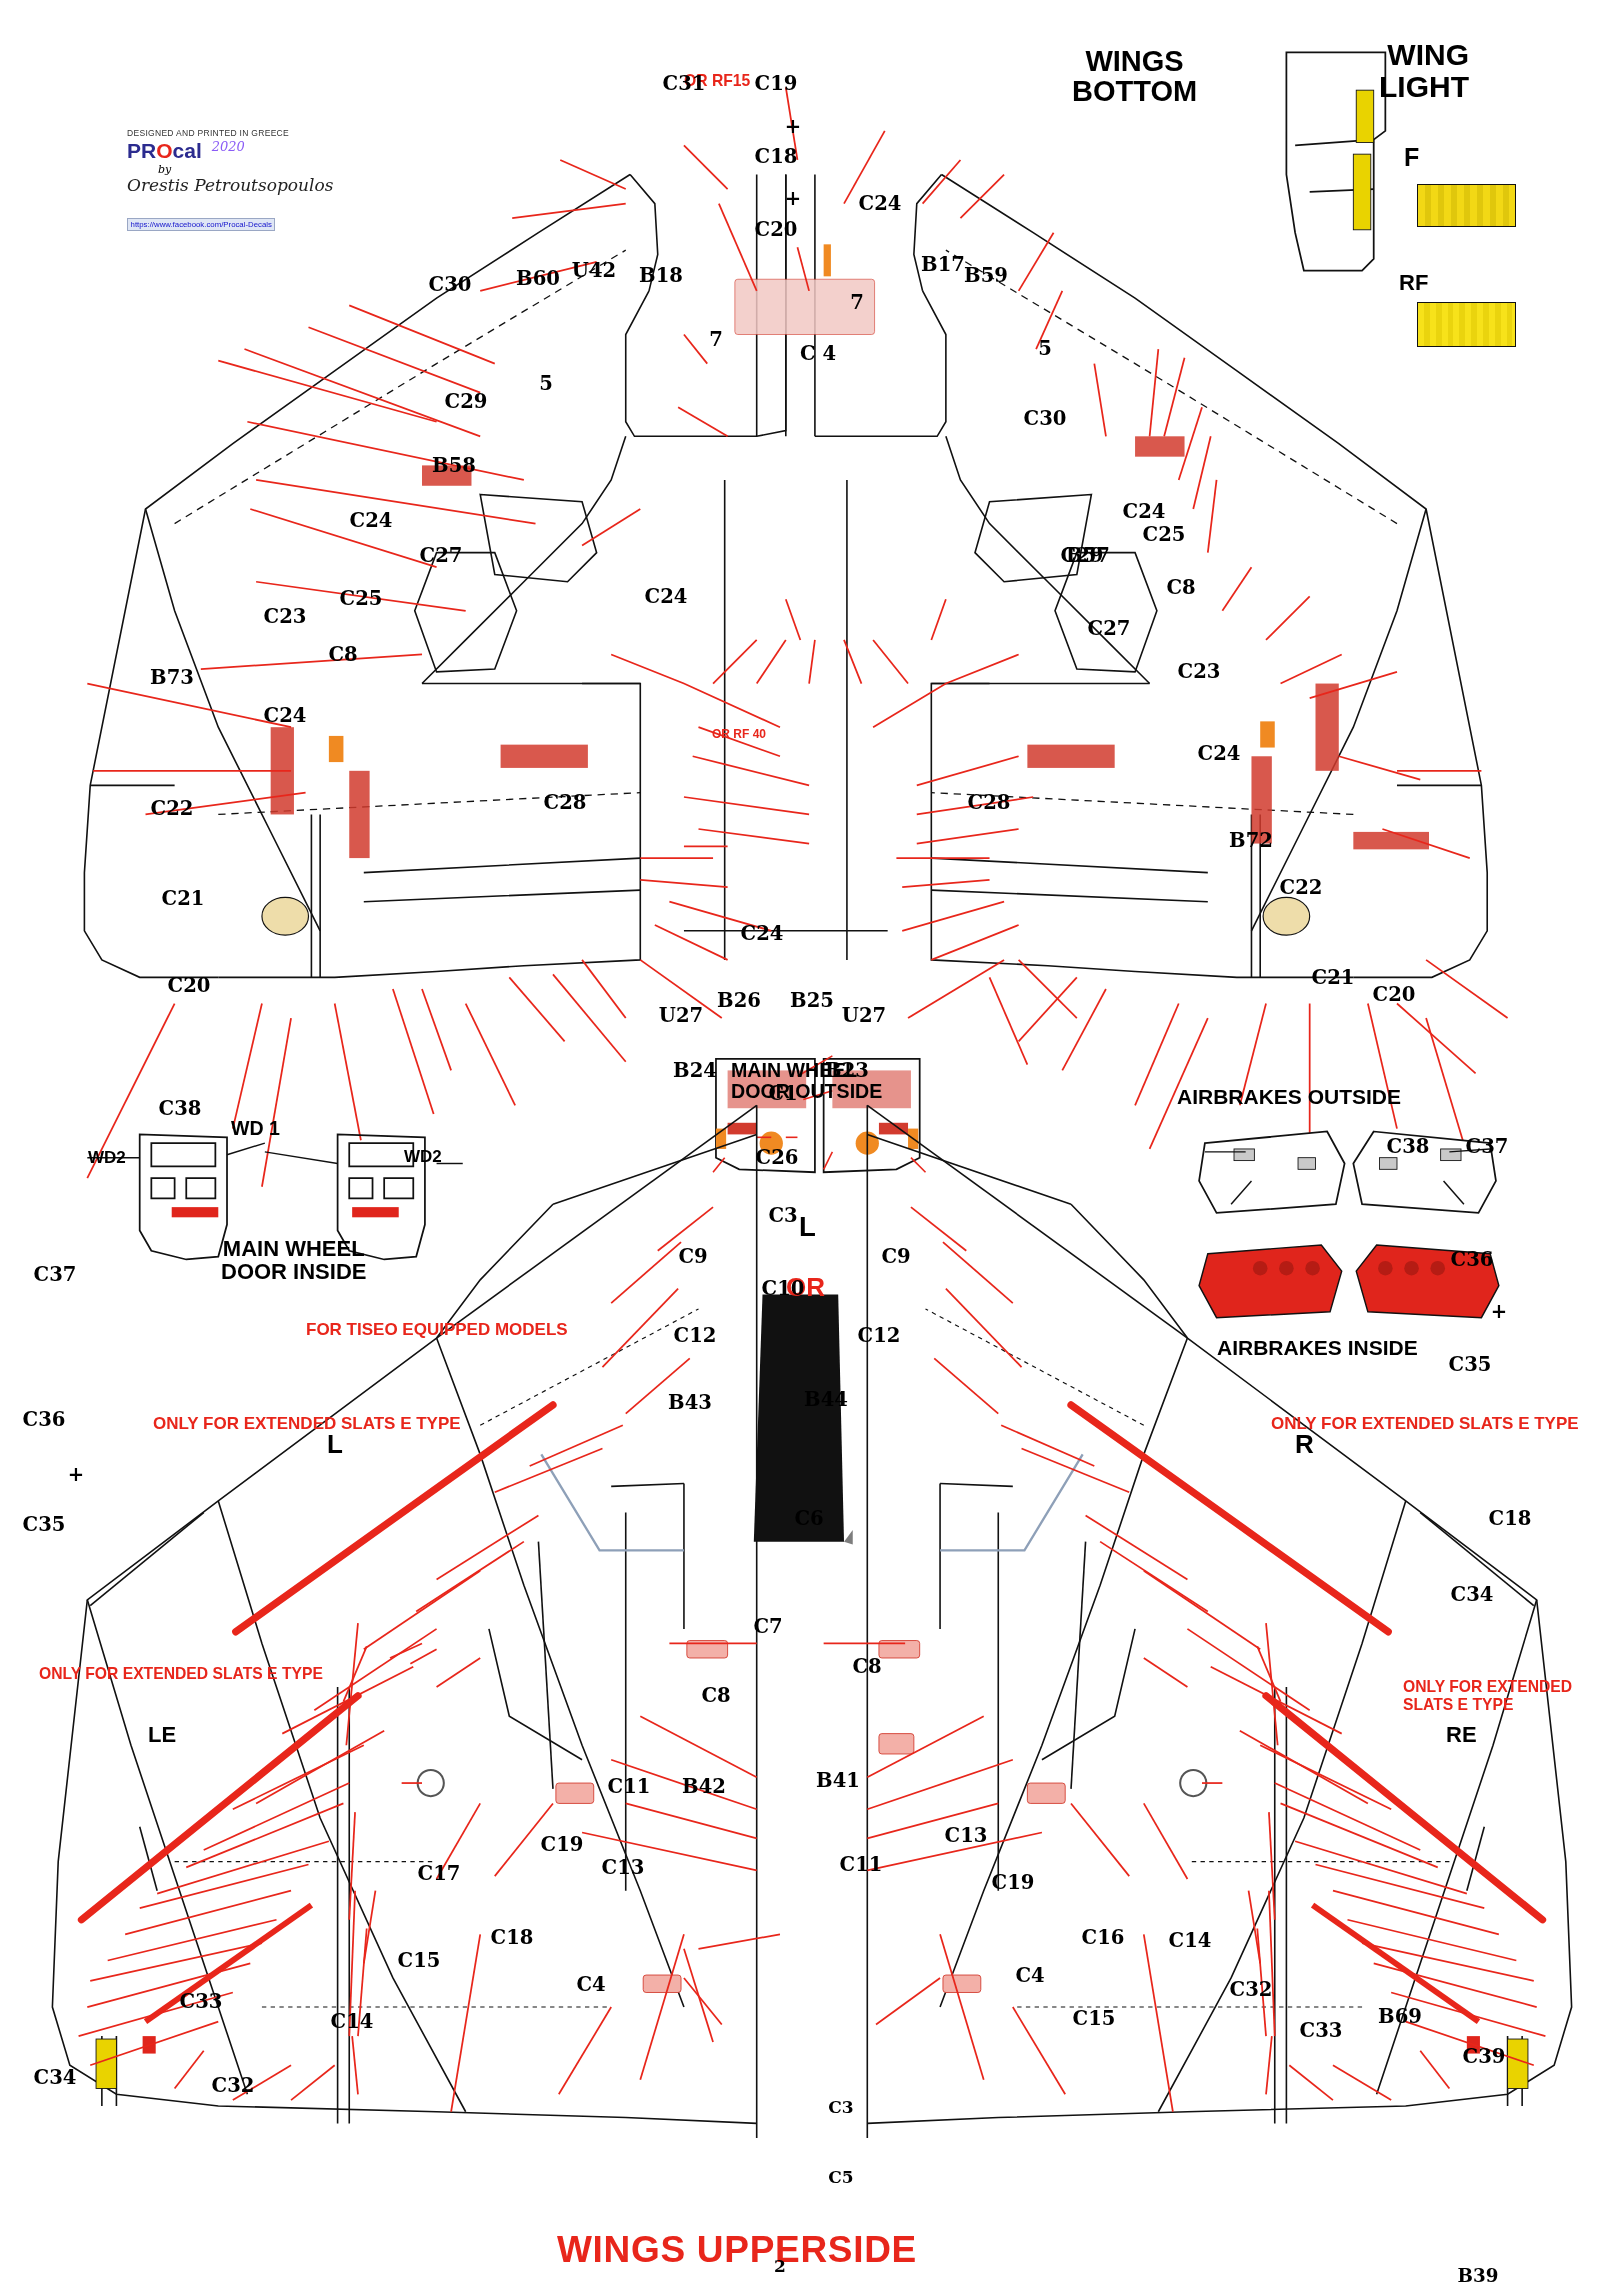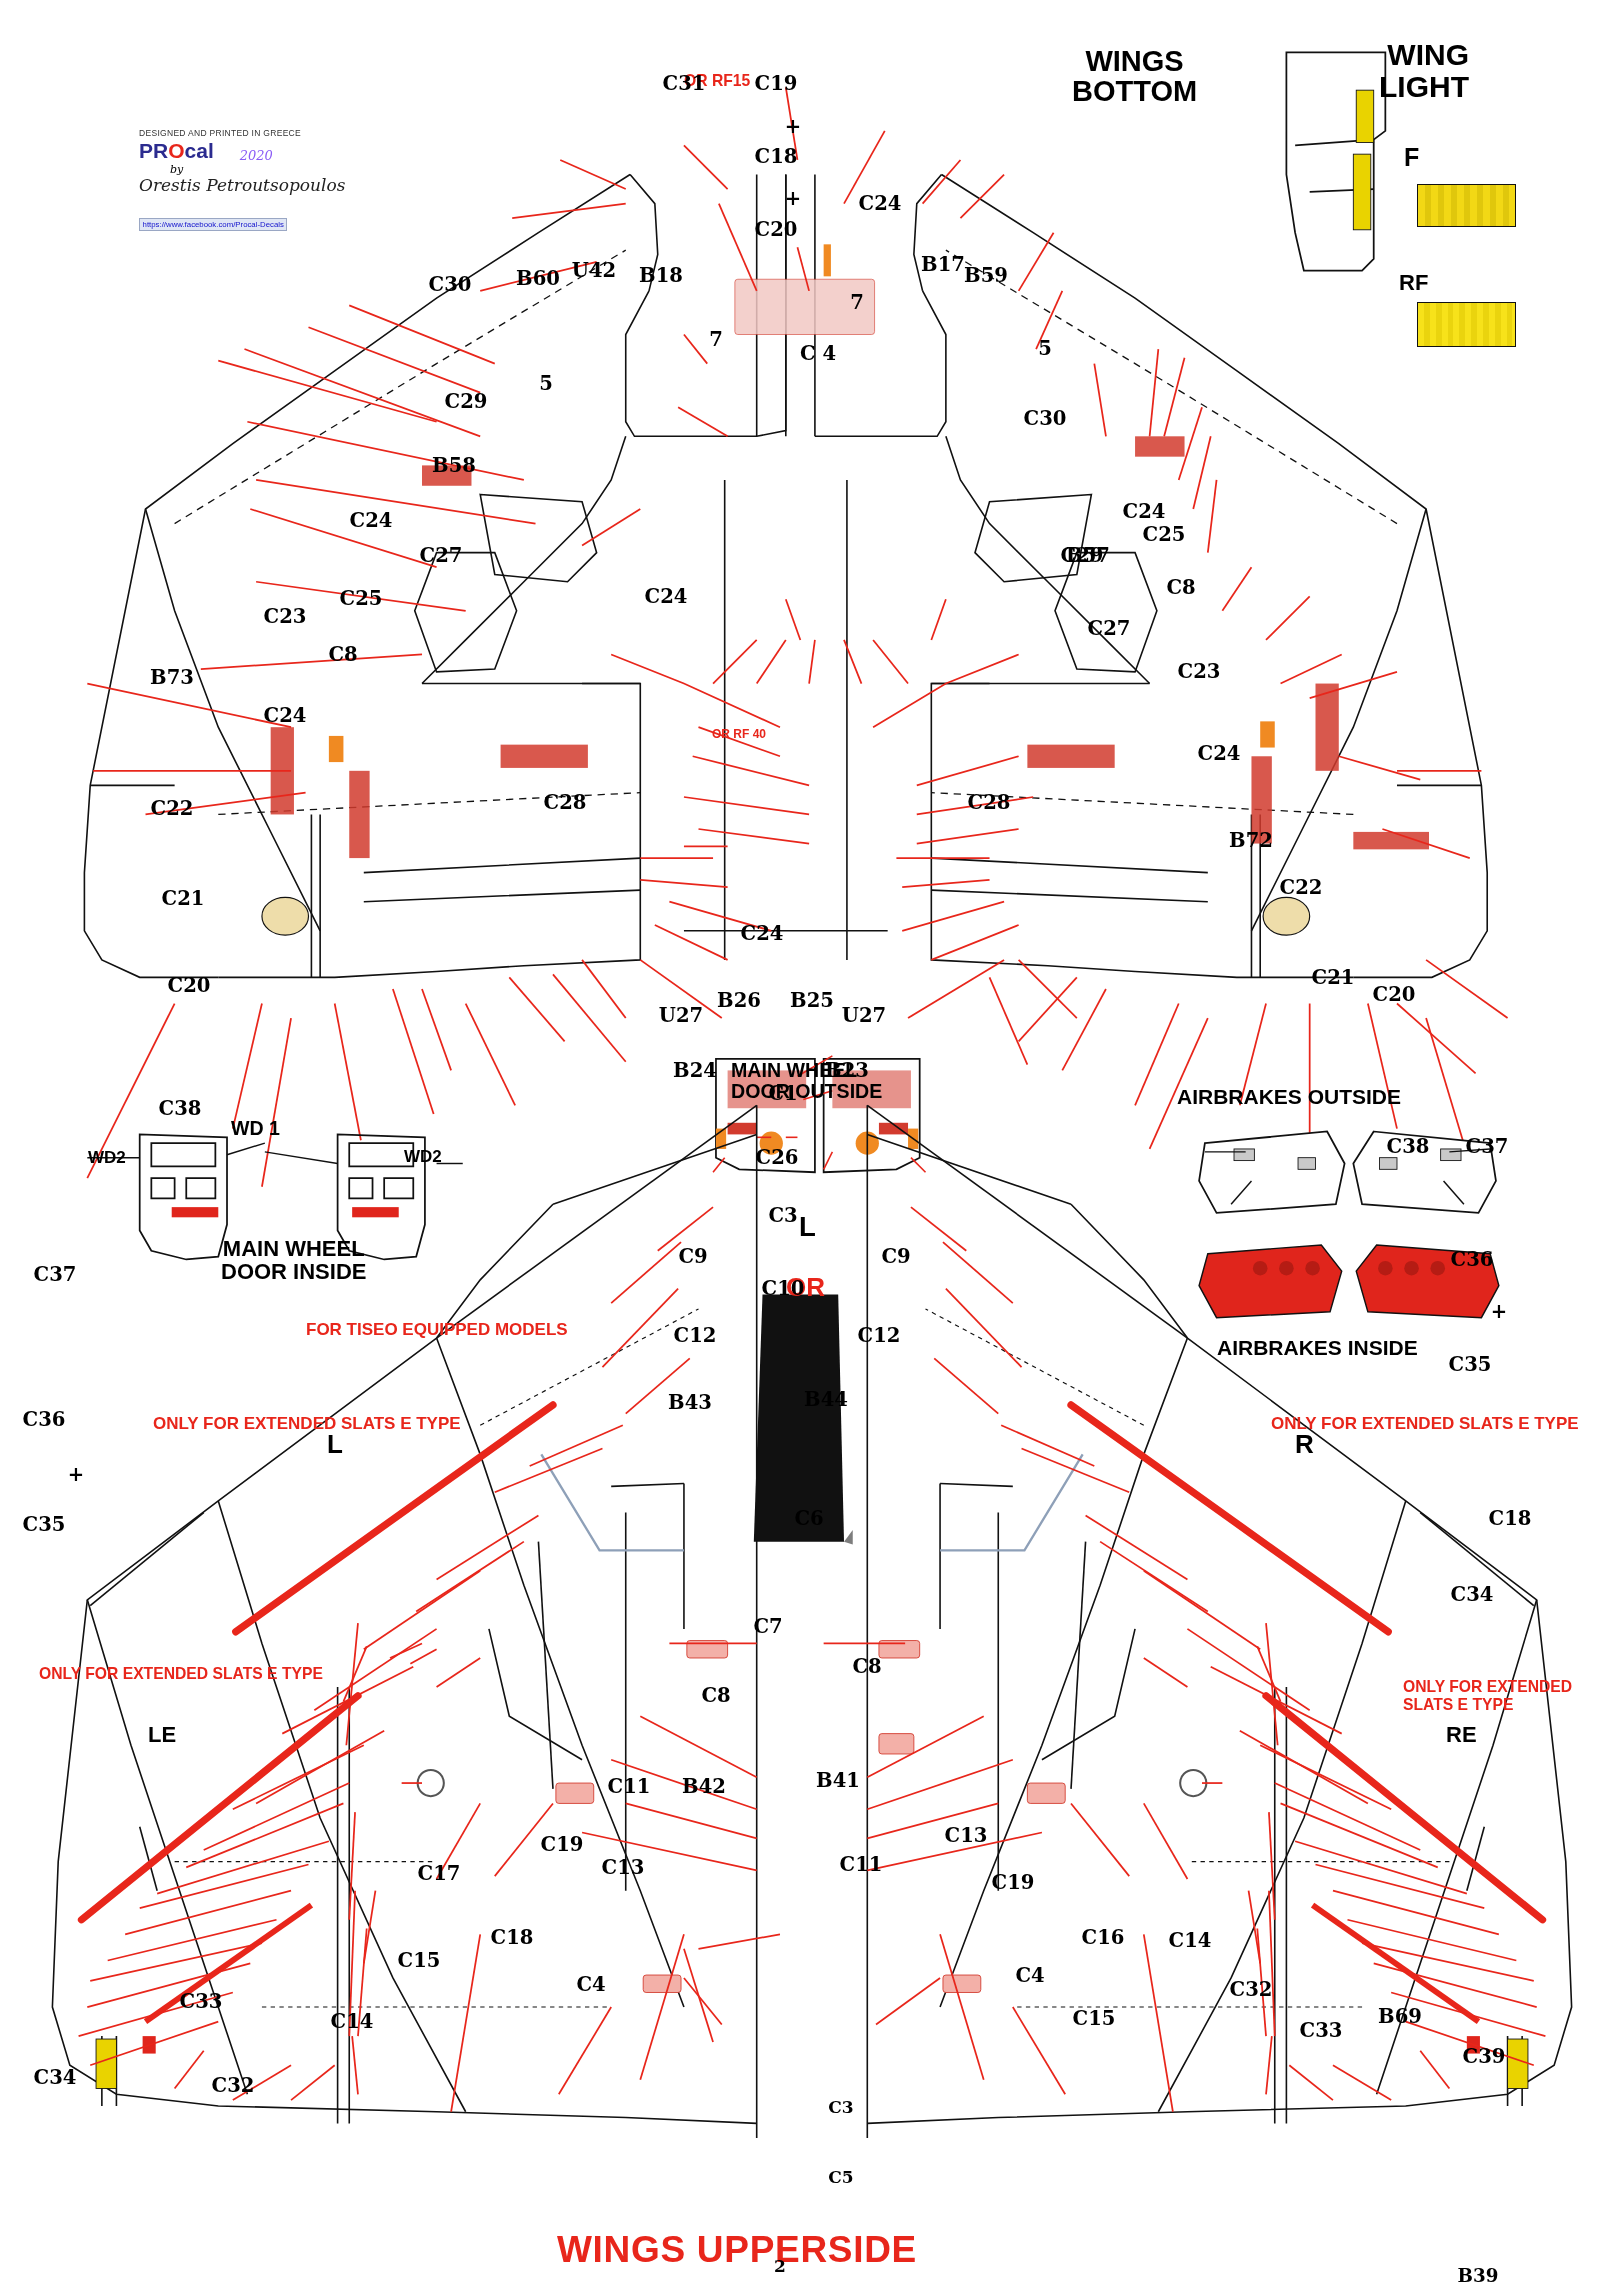--- a/index.html
+++ b/index.html
@@ -498,23 +498,23 @@
       <path d="M956 1444 L916 1420"></path>
       <path d="M996 1436 L976 1410"></path>
       <path d="M916 1444 L886 1420"></path>
       <path d="M870 1440 L874 1400"></path>
       <path d="M732 1440 L696 1380"></path>
       <path d="M676 1430 L646 1330"></path>
     </g>
   </svg>
 
 
-  <div id="procal-box" class="abs" style="left:139px;top:128px;width:261px;">
+  <div id="procal-box" class="abs" style="left:127px;top:128px;width:261px;">
     <div id="procal-sub">DESIGNED AND PRINTED IN GREECE</div>
-    <div style="display:flex;align-items:flex-end;gap:26px;margin-top:1.3px;">
+    <div style="display:flex;align-items:flex-start;gap:10px;margin-top:1.3px;">
       <div id="procal-logo">PR<span class="o">O</span>cal</div>
       <div id="procal-year">2020</div>
     </div>
     <div style="margin-left:31px;font-family:'DejaVu Serif',serif;font-style:italic;font-size:11px;">by</div>
     <div id="procal-name" style="margin-top:-1.3px;">Orestis Petroutsopoulos</div>
     <div style="margin-top:22px;">
       <span id="procal-url">https://www.facebook.com/Procal-Decals</span>
     </div>
   </div>
 

